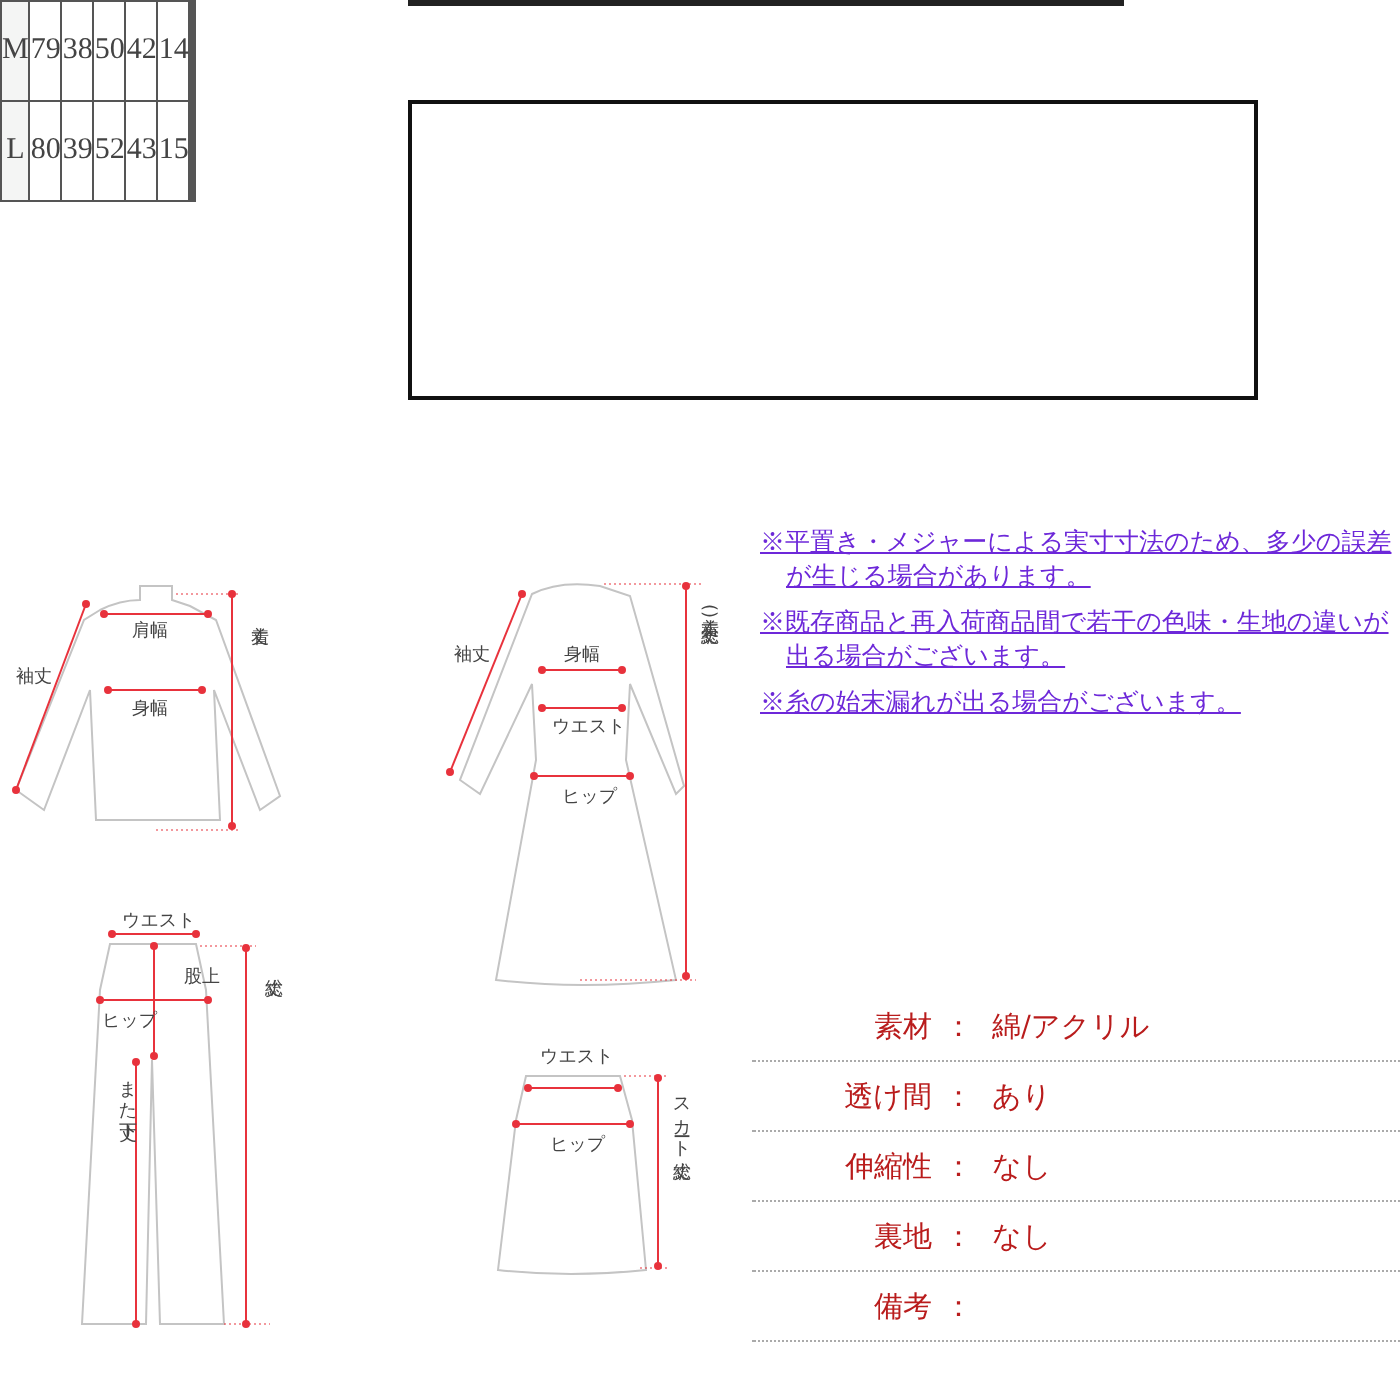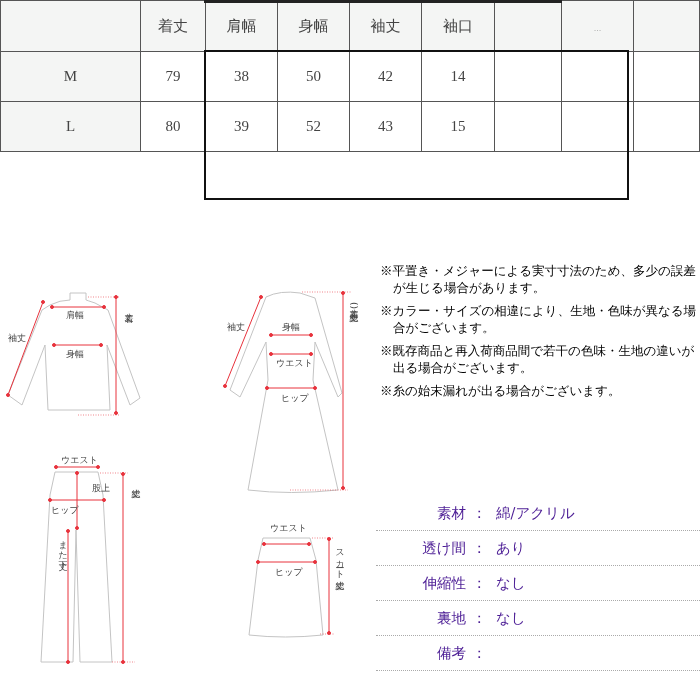--- a/index.html
+++ b/index.html
@@ -17,46 +17,35 @@
   .thick-box { position: absolute; left: 204px; top: 50px; width: 425px; height: 150px; border: 2px solid #111; box-sizing: border-box; pointer-events: none; }
   .thick-top { position: absolute; left: 204px; top: 0; width: 358px; height: 3px; background: #222; }
   .dots-mark { font-size: 8px; color: #999; }
 
   
   .diagram { position: absolute; }
   .dlabel { position: absolute; font-family: "DejaVu Sans", sans-serif; font-size: 9px; color: #444; white-space: nowrap; }
   .vlabel { writing-mode: vertical-rl; }
 
   
-  .notes { position: absolute; left: 380px; top: 262px; width: 320px; font-family: "DejaVu Serif", serif; font-size: 12.5px; color: #000000; line-height: 17px; }
+  .notes { position: absolute; left: 380px; top: 262px; width: 320px; font-family: "DejaVu Serif", serif; font-size: 12.5px; color: #6d28d9; line-height: 17px; text-decoration: underline; }
   .note { margin-bottom: 6px; padding-left: 13px; text-indent: -13px; }
 
   
-  .specs { position: absolute; left: 376px; top: 496px; width: 324px; font-family: "DejaVu Serif", serif; font-size: 14.5px; color: #4c1d95; }
+  .specs { position: absolute; left: 376px; top: 496px; width: 324px; font-family: "DejaVu Serif", serif; font-size: 14.5px; color: #b91c1c; }
   .spec-row { height: 35px; border-bottom: 1px dotted #aaa; display: flex; align-items: center; box-sizing: border-box; }
   .spec-label { width: 90px; text-align: right; padding-right: 6px; }
   .spec-colon { width: 12px; }
   .spec-value { padding-left: 12px; }
 </style>
 </head>
 <body>
 
 <table class="size-table">
   <tbody>
-      <tr class="hdr">
-    <td class="c0 corner"></td>
-    <td class="c1">着丈</td>
-    <td class="c2">肩幅</td>
-    <td class="c3">身幅</td>
-    <td class="c4">袖丈</td>
-    <td class="c5">袖口</td>
-    <td class="c6"></td>
-    <td class="c7"><span class="dots-mark">...</span></td>
-    <td class="c8"></td>
-  </tr>
   <tr class="row">
     <td class="size-label">M</td>
     <td>79</td>
     <td>38</td>
     <td>50</td>
     <td>42</td>
     <td>14</td>
     <td></td>
     <td></td>
     <td></td>
@@ -196,21 +185,20 @@
       <line x1="100" y1="124" x2="114" y2="124"></line>
     </g>
   </svg>
   <span class="dlabel" style="left:50px;top:12px;">ウエスト</span>
   <span class="dlabel" style="left:55px;top:56px;">ヒップ</span>
   <span class="dlabel vlabel" style="left:113px;top:33px;">スカート総丈</span>
 </div>
 
 <div class="notes">
   <div class="note">※平置き・メジャーによる実寸寸法のため、多少の誤差が生じる場合があります。</div>
-  <div class="note">※カラー・サイズの相違により、生地・色味が異なる場合がございます。</div>
   <div class="note">※既存商品と再入荷商品間で若干の色味・生地の違いが出る場合がございます。</div>
   <div class="note">※糸の始末漏れが出る場合がございます。</div>
 </div>
 
 <div class="specs">
   <div class="spec-row">
     <span class="spec-label">素材</span>
     <span class="spec-colon">：</span>
     <span class="spec-value">綿/アクリル</span>
   </div>

